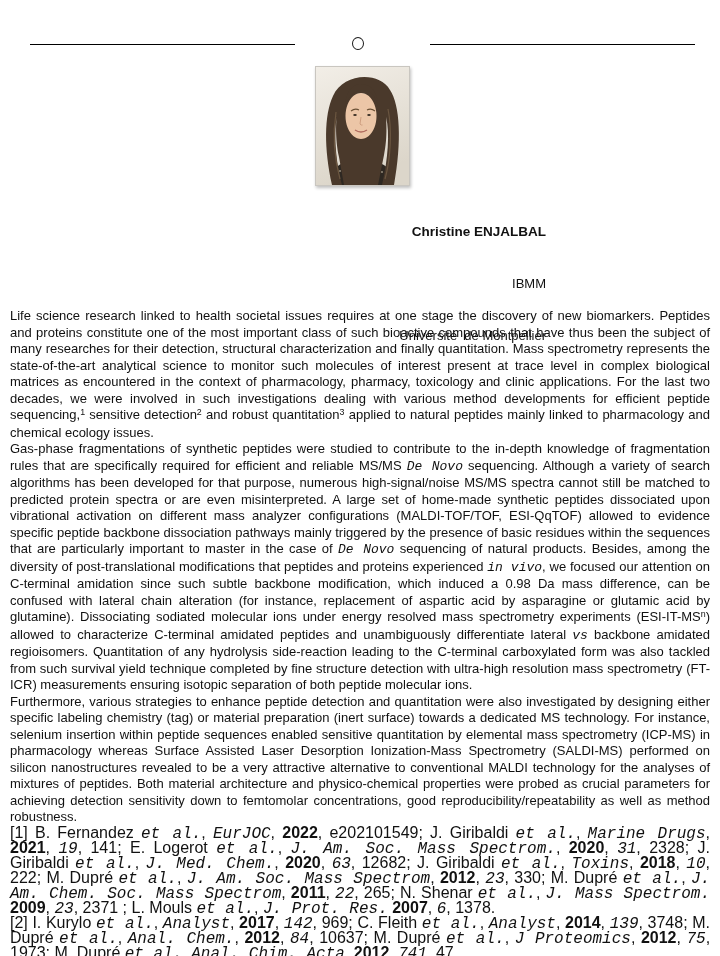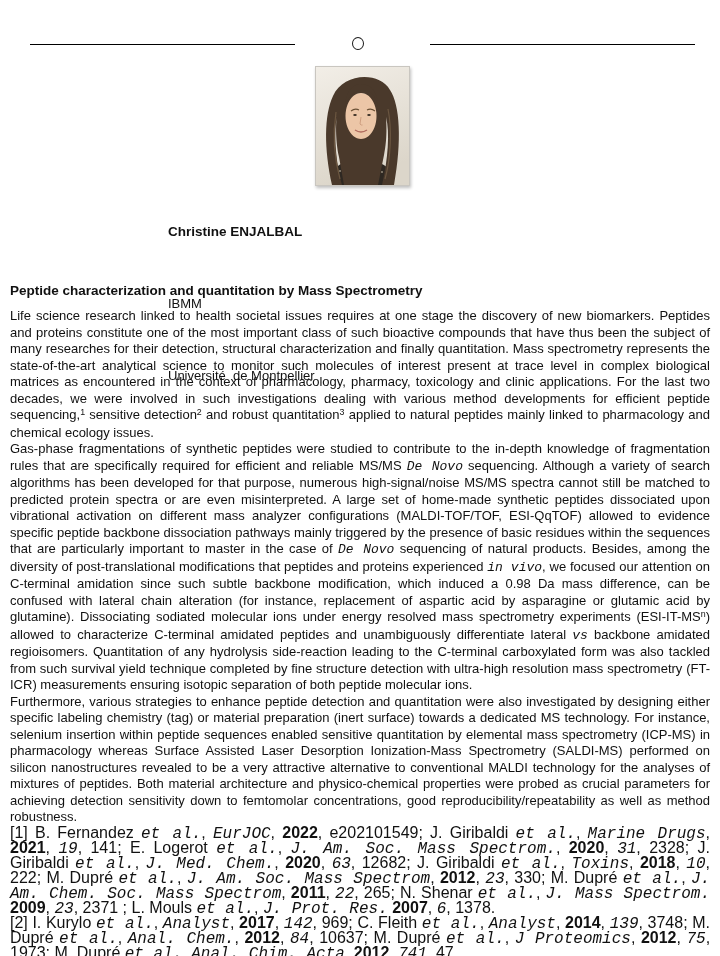--- a/index.html
+++ b/index.html
@@ -32,26 +32,26 @@
     left: 315px; top: 66px;
     width: 95px; height: 120px;
     border: 1px solid #c9c6c0;
     box-shadow: 1px 2px 3px rgba(0,0,0,0.25);
     overflow: hidden;
   }
   .photo svg { display: block; }
 
   
   .name-block {
-    left: 168px; top: 188px; width: 366px;
-    text-align: left;
+    left: 180px; top: 188px; width: 366px;
+    text-align: right;
     white-space: pre-wrap;
   }
   .speaker-name { font-size: 13.5px; font-weight: bold; line-height: 16px; }
-  .speaker-aff  { font-size: 13px; line-height: 16px; margin-top: 20px; }
+  .speaker-aff  { font-size: 13px; line-height: 16px; }
 
   
   .title {
     left: 10px; top: 283px; width: 700px;
     font-size: 13.5px; font-weight: bold;
   }
   .body-text {
     left: 10px; top: 308px; width: 700px;
     font-size: 13px; line-height: 16.5px;
     text-align: justify;
@@ -117,21 +117,20 @@
       <path d="M39,63 q6,4 12,0" stroke="#b06a5e" stroke-width="1.4" fill="none"></path>
     </svg>
   </div>
 
   <div class="abs name-block">
     <div class="speaker-name">Christine ENJALBAL</div>
     <div class="speaker-aff">IBMM</div>
     <div class="speaker-aff">Université  de Montpellier</div>
   </div>
 
-  <div class="abs title">Peptide characterization and quantitation by Mass  Spectrometry</div>
 
   <div class="abs body-text">
     <p><span>Life science research linked to health societal issues requires at one stage the discovery of new biomarkers. Peptides and proteins constitute one of the most important class of such bioactive compounds that have thus been the subject of many researches for their detection, structural characterization and finally quantitation. Mass spectrometry represents the state-of-the-art analytical science to monitor such molecules of interest present at trace level in complex biological matrices as encountered in the context of pharmacology, pharmacy, toxicology and clinic applications. For the last two decades, we were involved in such investigations dealing with various method developments for efficient peptide sequencing,</span><span class="r-sup">1</span><span> sensitive detection</span><span class="r-sup">2</span><span> and robust quantitation</span><span class="r-sup">3</span><span> applied to natural peptides mainly linked to pharmacology and chemical ecology issues.</span></p>
     <p><span>Gas-phase fragmentations of synthetic peptides were studied to contribute to the in-depth knowledge of fragmentation rules that are specifically required for efficient and reliable MS/MS </span><span class="r-i">De Novo</span><span> sequencing. Although a variety of search algorithms has been developed for that purpose, numerous high-signal/noise MS/MS spectra cannot still be matched to predicted protein spectra or are even misinterpreted. A large set of home-made synthetic peptides dissociated upon vibrational activation on different mass analyzer configurations (MALDI-TOF/TOF, ESI-QqTOF) allowed to evidence specific peptide backbone dissociation pathways mainly triggered by the presence of basic residues within the sequences that are particularly important to master in the case of </span><span class="r-i">De Novo</span><span> sequencing of natural products. Besides, among the diversity of post-translational modifications that peptides and proteins experienced </span><span class="r-i">in vivo</span><span>, we focused our attention on C-terminal amidation since such subtle backbone modification, which induced a 0.98 Da mass difference, can be confused with lateral chain alteration (for instance, replacement of aspartic acid by asparagine or glutamic acid by glutamine). Dissociating sodiated molecular ions under energy resolved mass spectrometry experiments (ESI-IT-MS</span><span class="r-sup">n</span><span>) allowed to characterize C-terminal amidated peptides and unambiguously differentiate lateral </span><span class="r-i">vs</span><span> backbone amidated regioisomers. Quantitation of any hydrolysis side-reaction leading to the C-terminal carboxylated form was also tackled from such survival yield technique completed by fine structure detection with ultra-high resolution mass spectrometry (FT-ICR)  measurements ensuring isotopic separation of both peptide molecular ions.</span></p>
     <p><span>Furthermore, various strategies to enhance peptide detection and quantitation were also investigated by designing either specific labeling chemistry (tag) or material preparation (inert surface) towards a dedicated MS technology. For instance, selenium insertion within peptide sequences enabled sensitive quantitation by elemental mass spectrometry (ICP-MS) in pharmacology whereas Surface Assisted Laser Desorption Ionization-Mass Spectrometry (SALDI-MS) performed on silicon nanostructures revealed to be a very attractive alternative to conventional MALDI technology for the analyses of mixtures of peptides. Both material architecture and physico-chemical properties were probed as crucial parameters for achieving detection sensitivity down to femtomolar concentrations, good reproducibility/repeatability  as well as method robustness.</span></p>
   </div>
 
   <div class="abs references">
     <p><span>[1] B. Fernandez </span><span class="r-i">et al.</span><span>, </span><span class="r-i">EurJOC</span><span>, </span><span class="r-b">2022</span><span>, e202101549; J. Giribaldi </span><span class="r-i">et al.</span><span>, </span><span class="r-i">Marine Drugs</span><span>, </span><span class="r-b">2021</span><span>, </span><span class="r-i">19</span><span>, 141; E. Logerot </span><span class="r-i">et al.</span><span>, </span><span class="r-i">J. Am. Soc. Mass Spectrom.</span><span>, </span><span class="r-b">2020</span><span>, </span><span class="r-i">31</span><span>, 2328; J. Giribaldi </span><span class="r-i">et al.</span><span>, </span><span class="r-i">J. Med. Chem.</span><span>, </span><span class="r-b">2020</span><span>, </span><span class="r-i">63</span><span>, 12682; J. Giribaldi </span><span class="r-i">et al.</span><span>, </span><span class="r-i">Toxins</span><span>, </span><span class="r-b">2018</span><span>, </span><span class="r-i">10</span><span>, 222; M. Dupré </span><span class="r-i">et al.</span><span>, </span><span class="r-i">J. Am. Soc. Mass Spectrom</span><span>, </span><span class="r-b">2012</span><span>, </span><span class="r-i">23</span><span>, 330; M. Dupré </span><span class="r-i">et al.</span><span>, </span><span class="r-i">J. Am. Chem. Soc. Mass Spectrom</span><span>, </span><span class="r-b">2011</span><span>, </span><span class="r-i">22</span><span>, 265; N. Shenar </span><span class="r-i">et al.</span><span>, </span><span class="r-i">J. Mass Spectrom.</span><span> </span><span class="r-b">2009</span><span>, </span><span class="r-i">23</span><span>, 2371 ; L. Mouls </span><span class="r-i">et al.</span><span>, </span><span class="r-i">J. Prot. Res.</span><span> </span><span class="r-b">2007</span><span>, </span><span class="r-i">6</span><span>, 1378.</span></p>
     <p><span>[2] I. Kurylo </span><span class="r-i">et al.</span><span>, </span><span class="r-i">Analyst</span><span>, </span><span class="r-b">2017</span><span>, </span><span class="r-i">142</span><span>, 969; C. Fleith  </span><span class="r-i">et al.</span><span>, </span><span class="r-i">Analyst</span><span>, </span><span class="r-b">2014</span><span>, </span><span class="r-i">139</span><span>, 3748; M. Dupré </span><span class="r-i">et al.</span><span>, </span><span class="r-i">Anal. Chem.</span><span>, </span><span class="r-b">2012</span><span>, </span><span class="r-i">84</span><span>, 10637;  M. Dupré </span><span class="r-i">et al.</span><span>, </span><span class="r-i">J Proteomics</span><span>, </span><span class="r-b">2012</span><span>, </span><span class="r-i">75</span><span>, 1973; M. Dupré </span><span class="r-i">et al.</span><span>, </span><span class="r-i">Anal. Chim. Acta</span><span>, </span><span class="r-b">2012</span><span>, </span><span class="r-i">741</span><span>, 47.</span></p>

